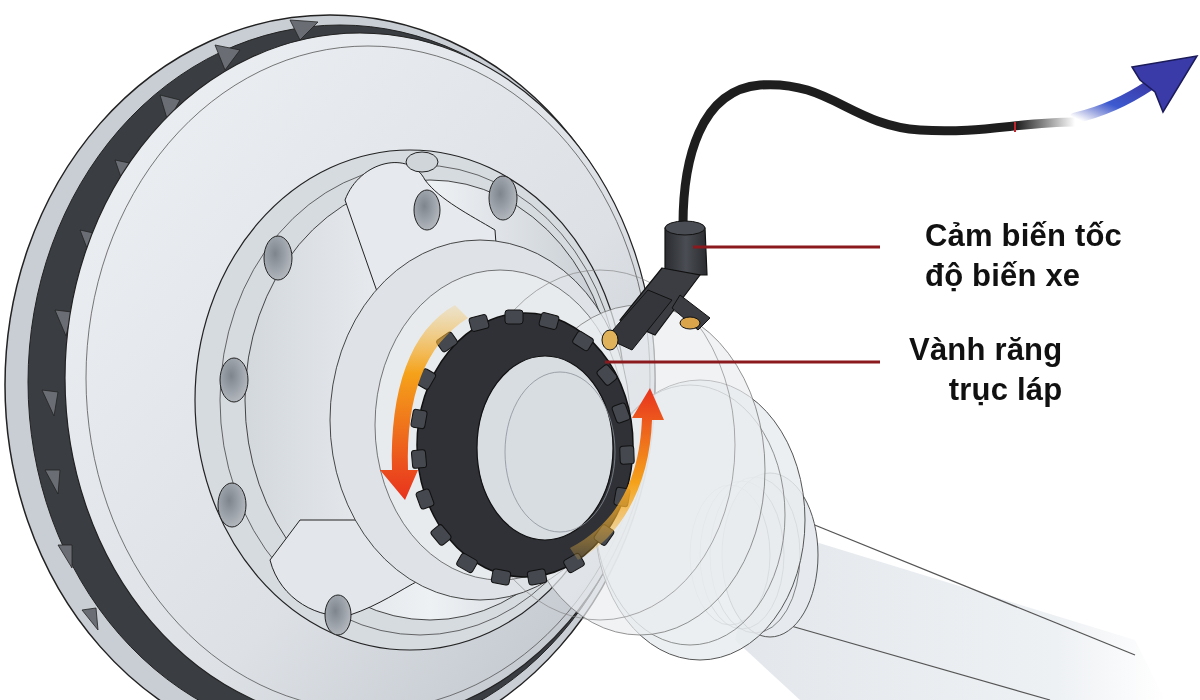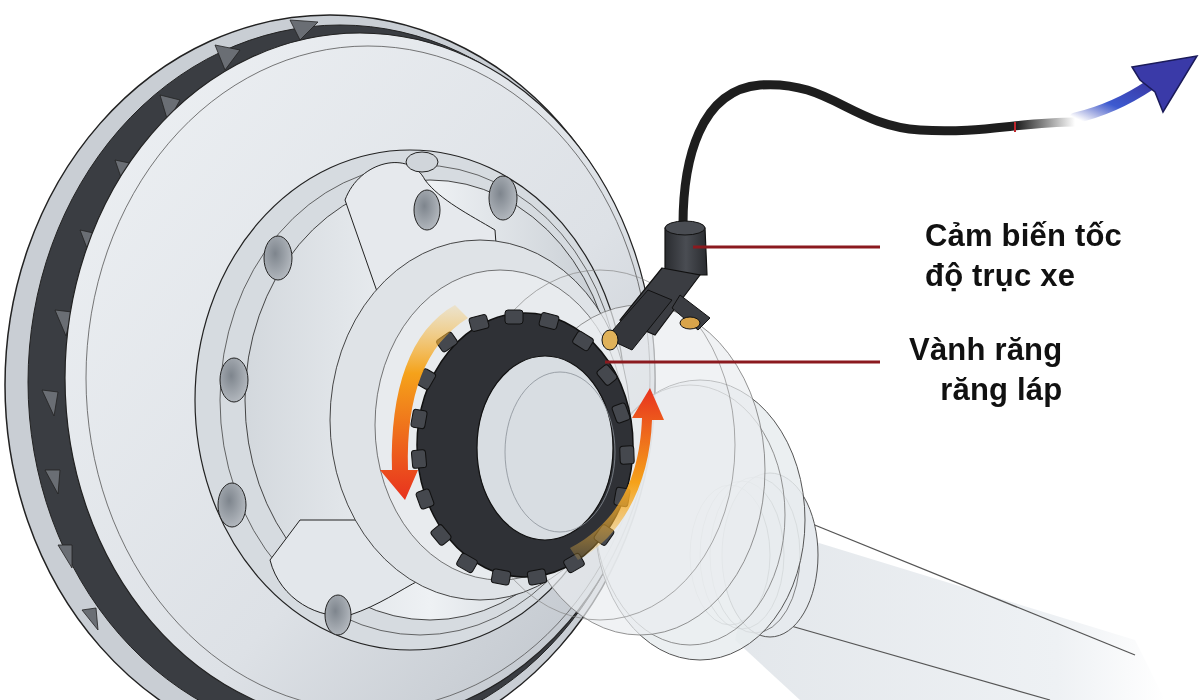--- a/index.html
+++ b/index.html
@@ -175,20 +175,20 @@
       <ellipse cx="690" cy="323" rx="10" ry="6" fill="#d9a44a" stroke="#111" stroke-width="1"></ellipse>
       <ellipse cx="610" cy="340" rx="8" ry="10" fill="#e0b25a" stroke="#111" stroke-width="1"></ellipse>
     </g>
 
     <line x1="693" y1="247" x2="880" y2="247" stroke="#8b1a1f" stroke-width="3"></line>
     <line x1="605" y1="362" x2="880" y2="362" stroke="#8b1a1f" stroke-width="3"></line>
   </svg>
 
   <div class="label label-sensor">
     <span>Cảm biến tốc</span>
-    <span>độ trục xe</span>
+    <span>độ biến xe</span>
   </div>
 
   <div class="label label-ring">
     <span>Vành răng</span>
-    <span>răng láp</span>
+    <span>trục láp</span>
   </div>
 </div>
 
 </body></html>

